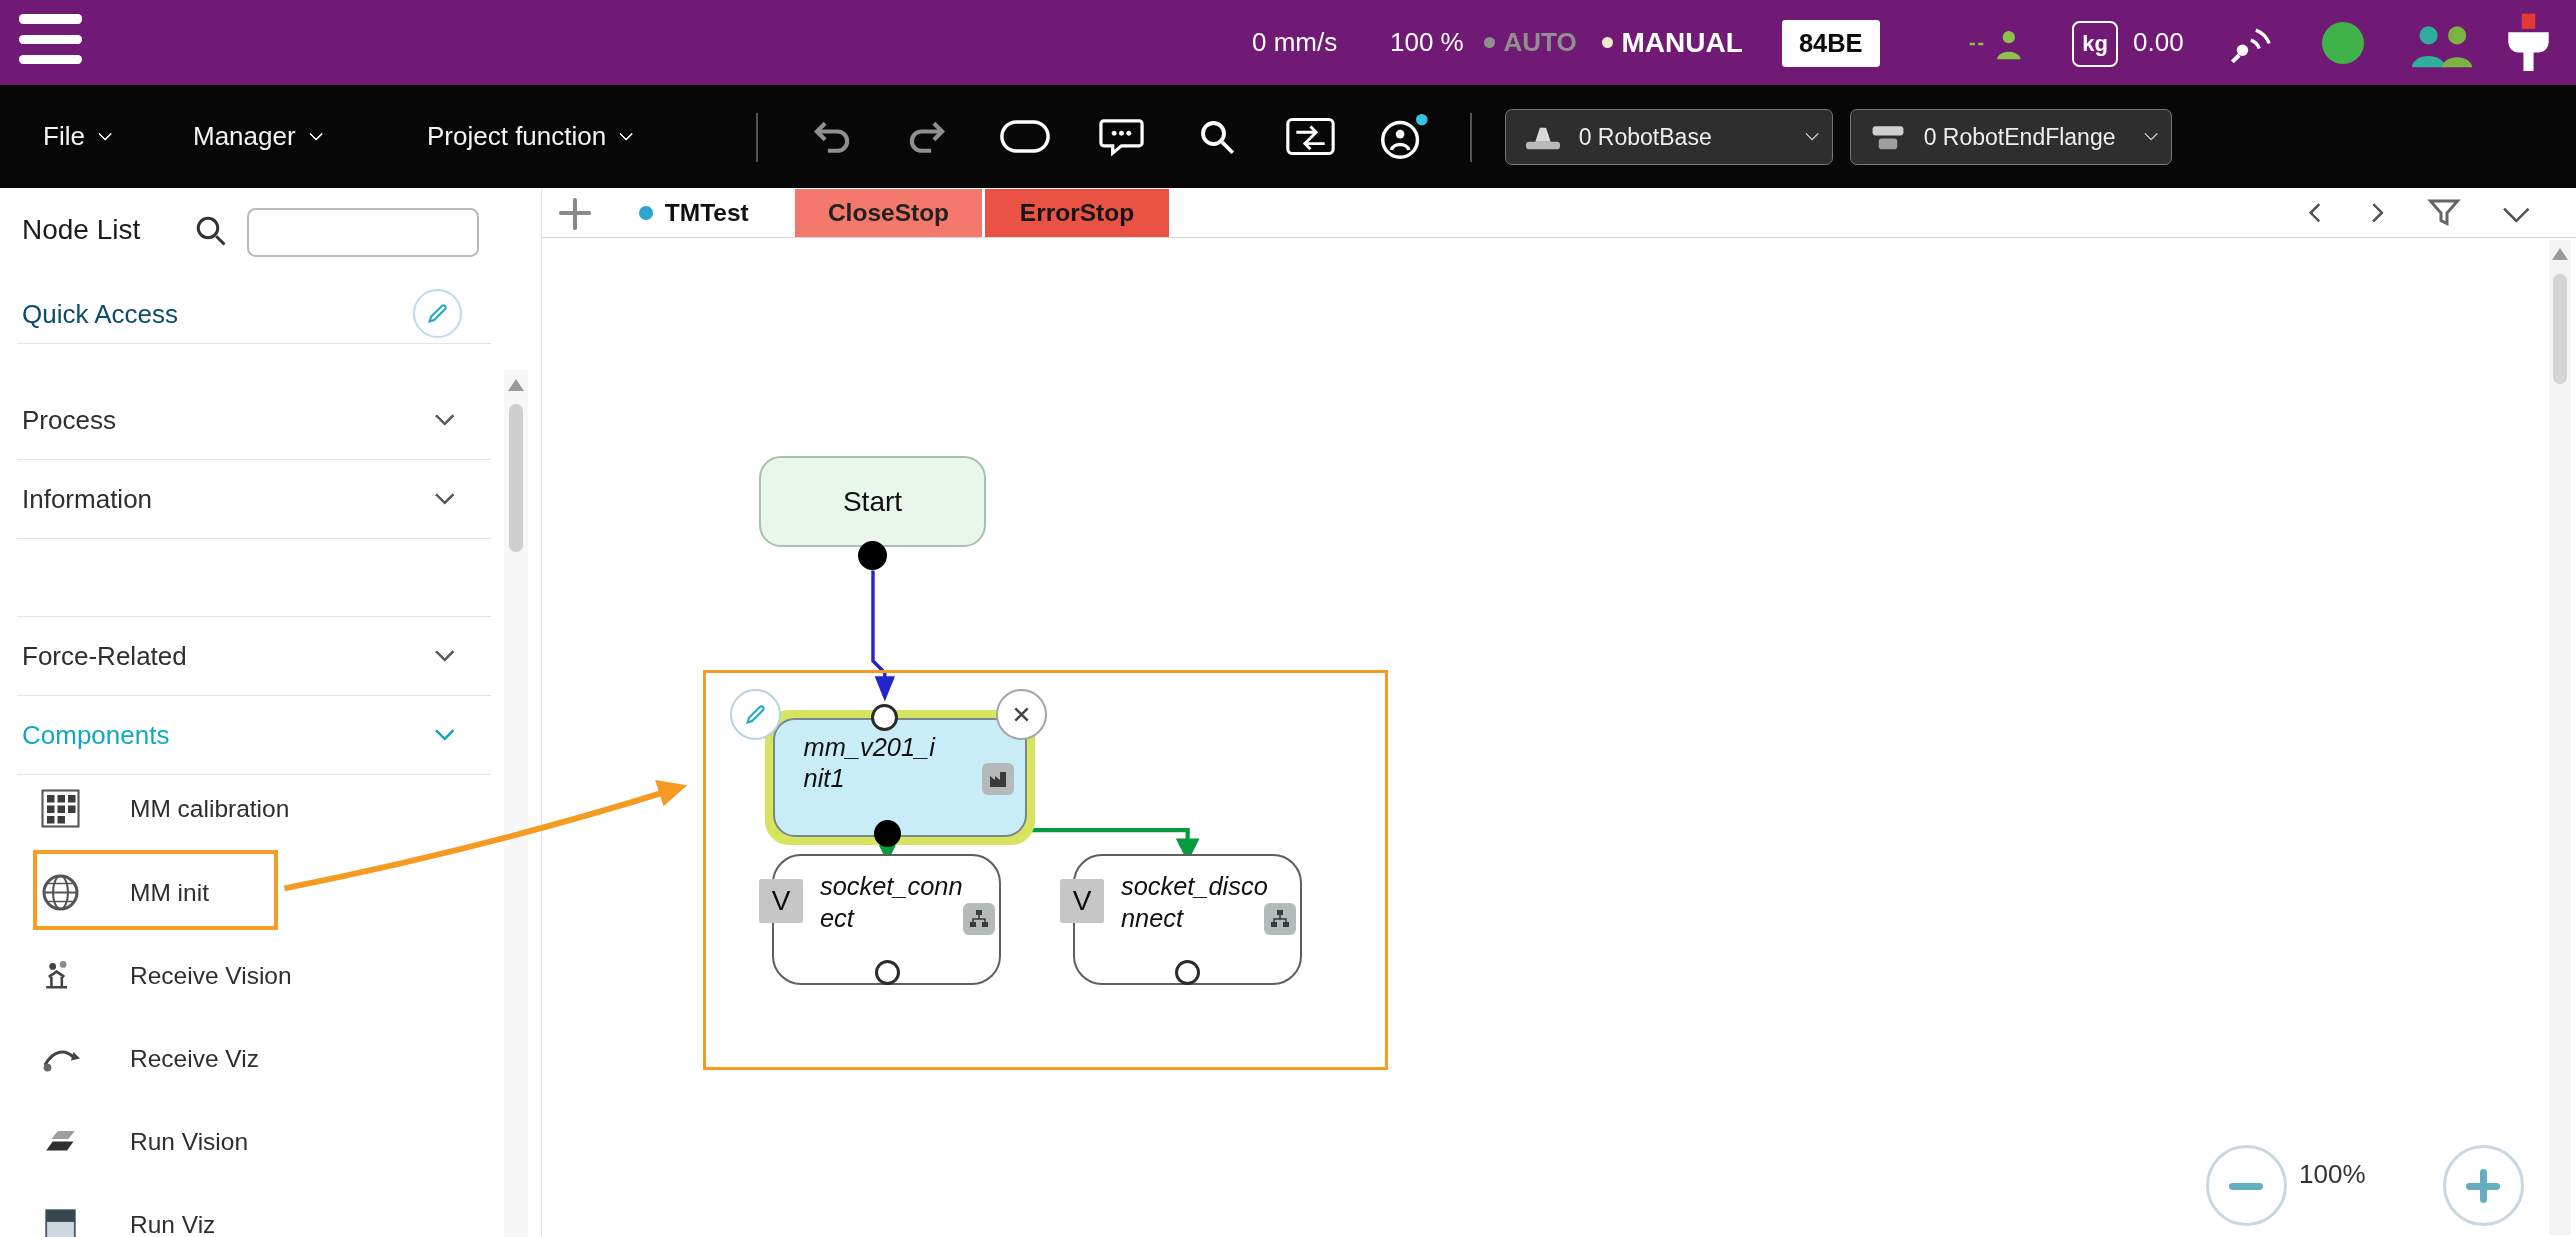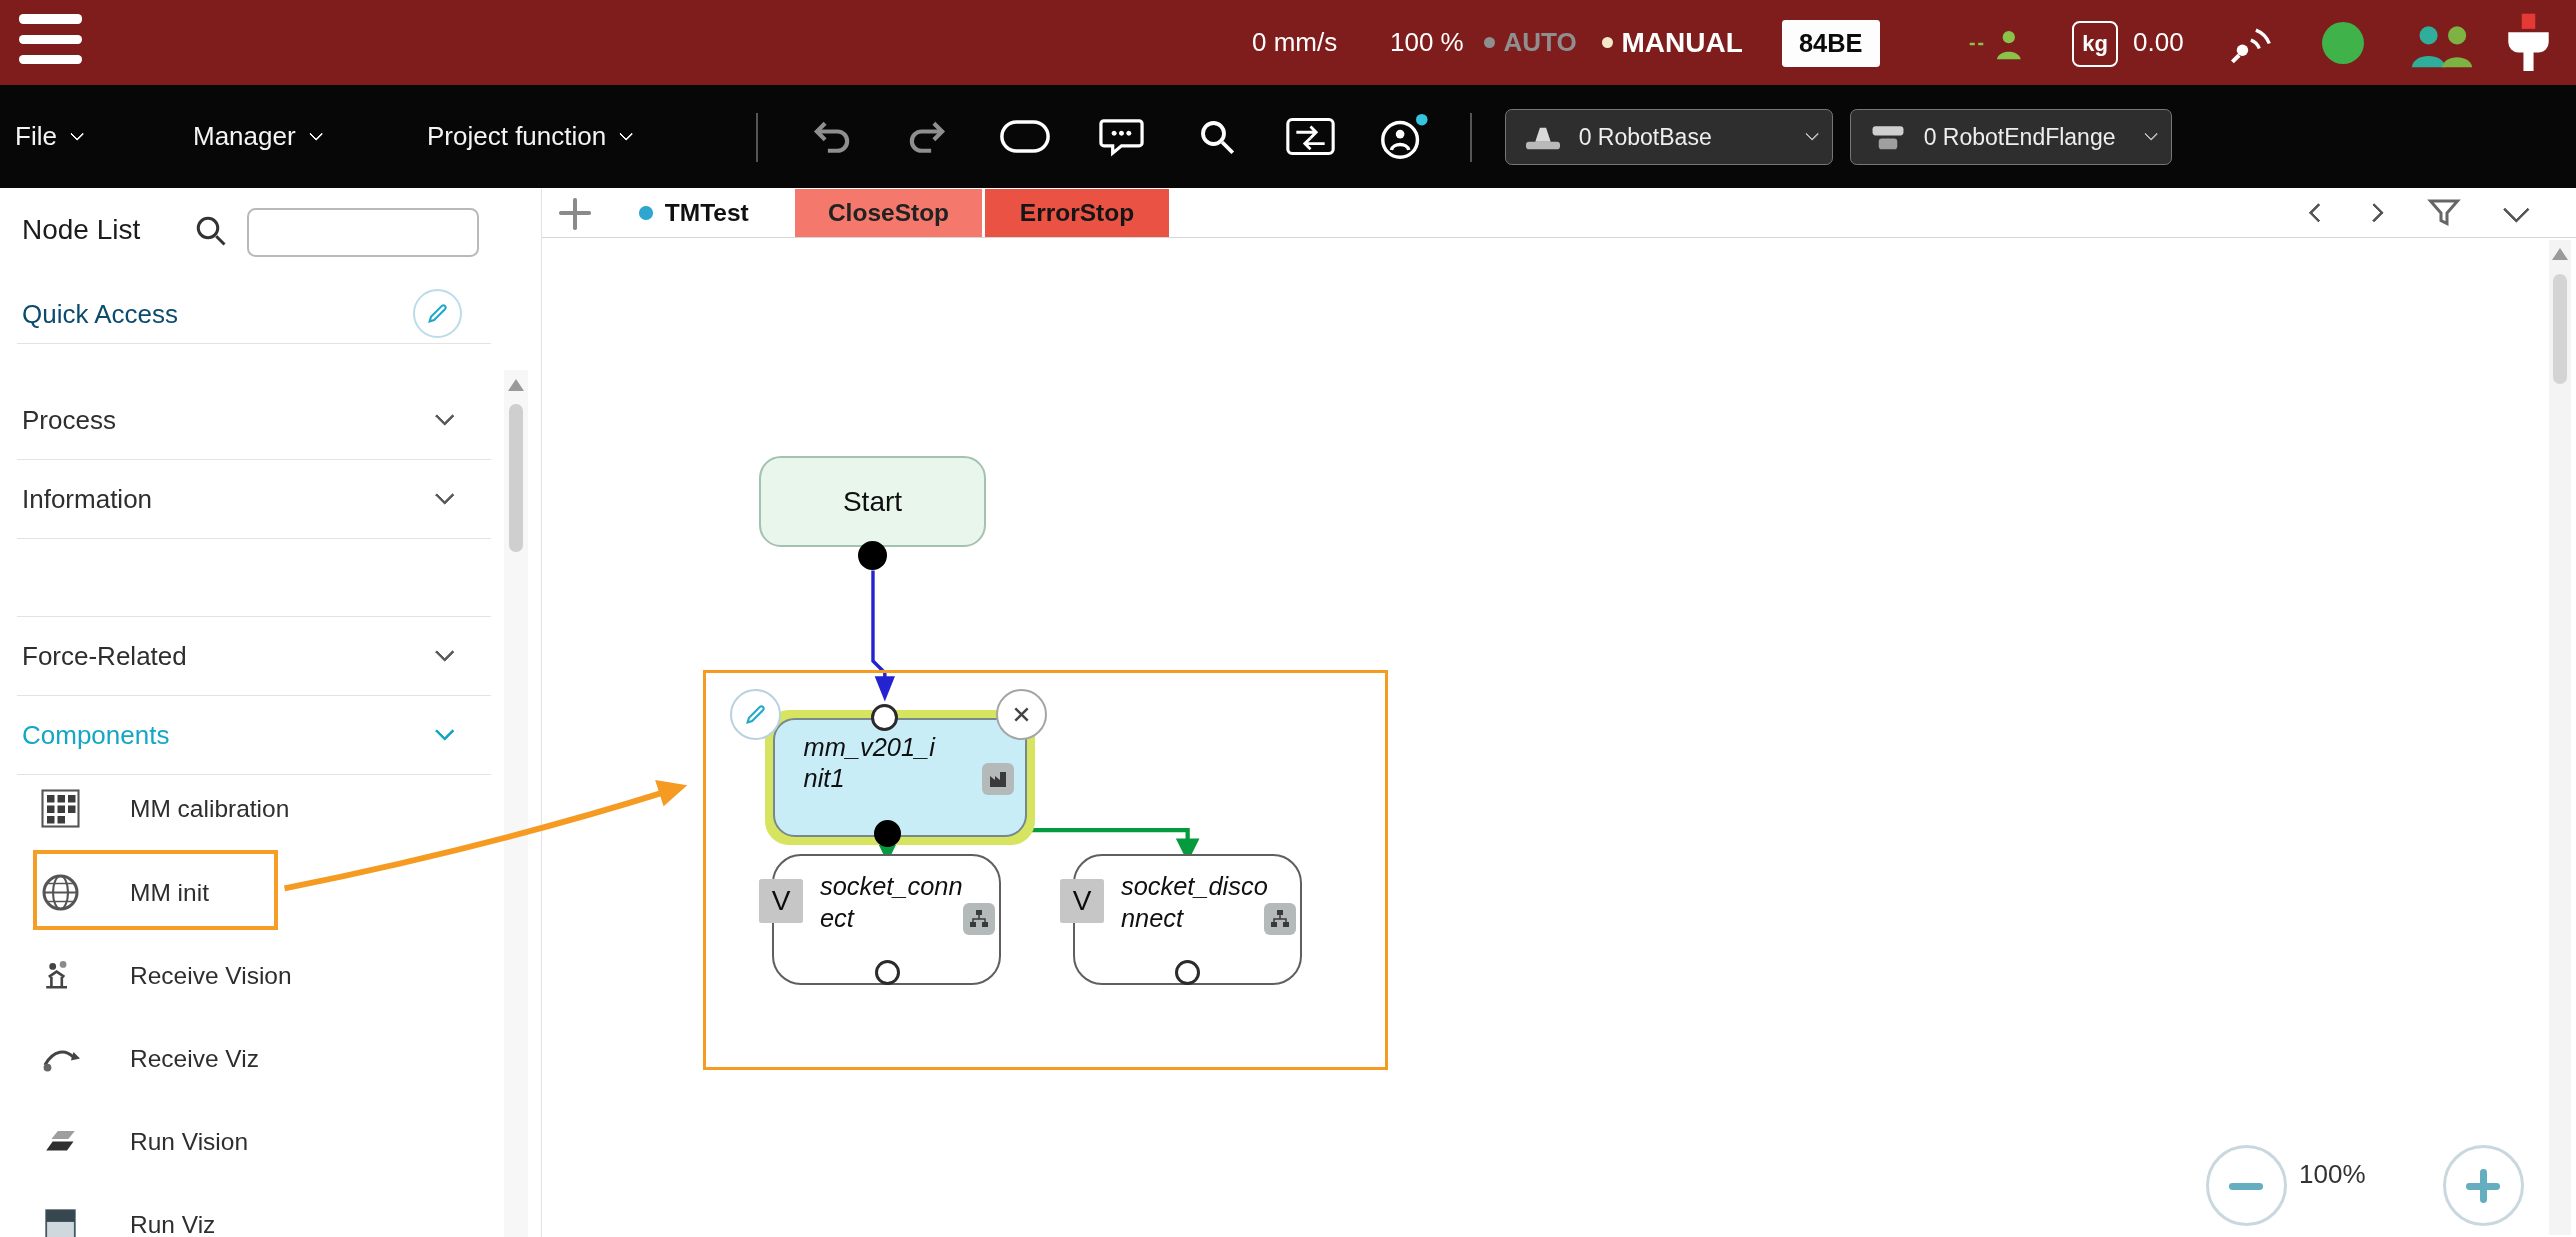--- a/index.html
+++ b/index.html
@@ -2,21 +2,21 @@
 <html style="font-size:13.5px"><head>
 <meta charset="utf-8">
 <style>
   *{box-sizing:border-box;margin:0;padding:0}
   html,body{width:2576px;height:1237px;overflow:hidden;background:#fff;
     font-family:"Liberation Sans",sans-serif}
   body{position:relative}
   .abs{position:absolute}
 
   
-  .topbar{position:absolute;left:0;top:0;width:2576px;height:85px;background:#7f1d1d;z-index:30}
+  .topbar{position:absolute;left:0;top:0;width:2576px;height:85px;background:#701a75;z-index:30}
   .ham{position:absolute;left:18.6px;top:14.4px;width:64px;height:56px;cursor:pointer}
   .ham span{display:block;width:63px;height:9.3px;background:#fff;border-radius:4.2px;margin:0 0 11px 0}
   .tb-item{position:absolute;top:0;height:85px;display:flex;align-items:center;color:#fff;font-size:26px}
   .mode-dot{width:11px;height:11px;border-radius:50%;margin-right:8.5px}
   .auto{color:#8f8f8f;font-weight:700}
   .auto .mode-dot{background:#8f8f8f}
   .manual{color:#fff;font-weight:700;font-size:28px}
   .manual .mode-dot{background:#f3e9c8}
   .badge{position:absolute;left:1782px;top:19.5px;height:47px;background:#fdfdfd;color:#0b0b0b;
     font-weight:700;font-size:25.4px;border-radius:3.4px;display:flex;align-items:center;padding:0 17px}
@@ -168,21 +168,21 @@
     <circle cx="31" cy="8" r="5.4" fill="#7cb342"></circle>
     <path d="M22 27 c1-8 17-8 18 0 z" fill="#7cb342"></path>
   </svg>
   <svg class="abs" style="left:2498px;top:12px" width="61" height="64" viewBox="0 0 36 38">
     <rect x="14" y="1" width="8" height="9" fill="#e53935"></rect>
     <path d="M6 12 h24 v6 a6 6 0 0 1 -6 6 h-3 v11 h-6 v-11 h-3 a6 6 0 0 1 -6 -6 z" fill="#fff"></path>
   </svg>
 </div>
 
 <div class="menubar">
-  <div class="mb-item" style="left:15px">
+  <div class="mb-item" style="left:43px">
     <span>File</span>
     <span class="chv sm" style="margin-top:-5.1px"></span>
   </div>
   <div class="mb-item" style="left:193px">
     <span>Manager</span>
     <span class="chv sm" style="margin-top:-5.1px"></span>
   </div>
   <div class="mb-item" style="left:427px">
     <span>Project function</span>
     <span class="chv sm" style="margin-top:-5.1px"></span>

